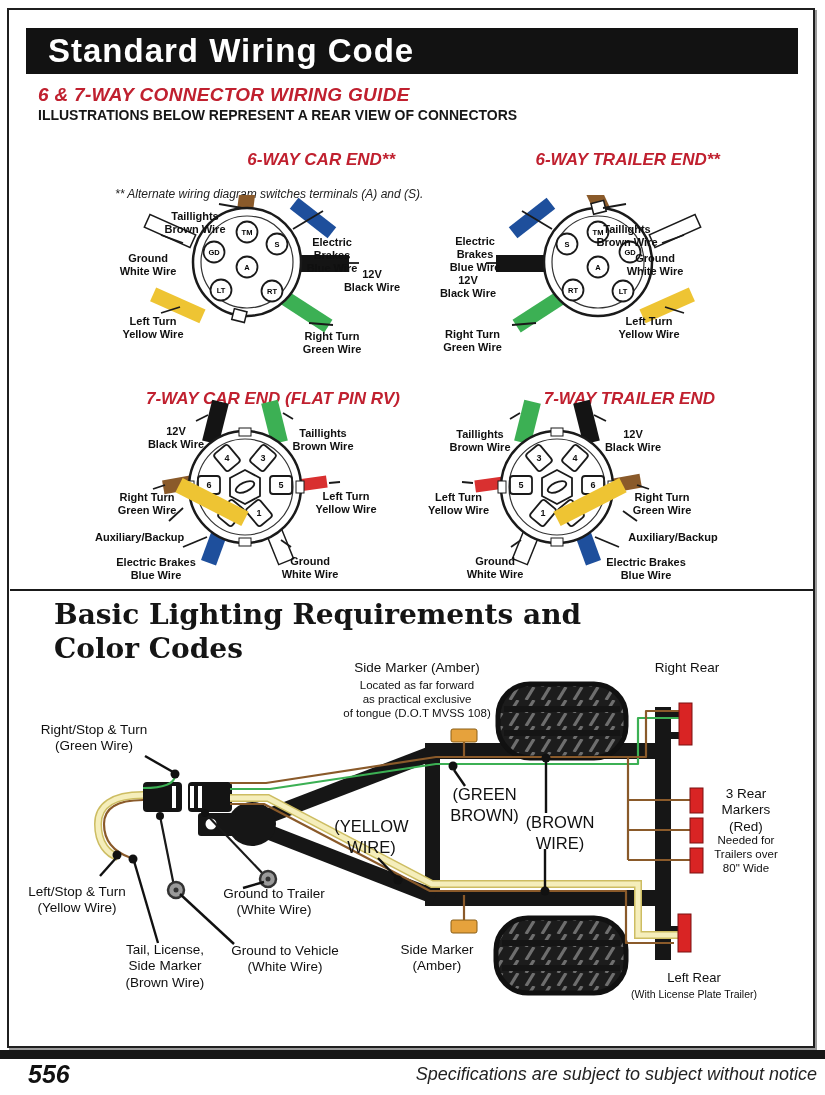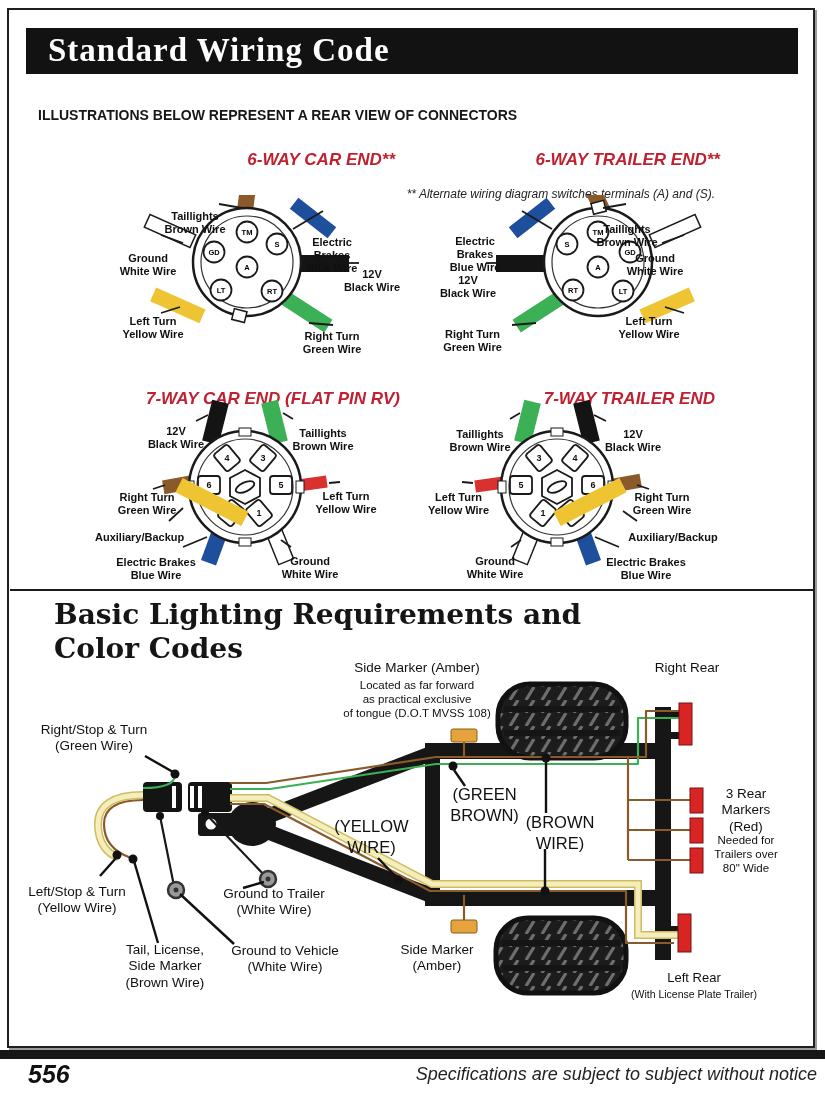--- a/index.html
+++ b/index.html
@@ -1,27 +1,27 @@
 <!DOCTYPE html>
 <html><head>
 <meta charset="utf-8">
 <style>
   html,body{margin:0;padding:0;background:#fff;}
   #page{position:relative;width:825px;height:1095px;background:#fff;overflow:hidden;
         font-family:"Liberation Sans",sans-serif;color:#101010;}
   #frame{position:absolute;left:7px;top:8px;width:804px;height:1036px;
          border:2px solid #1f1f1f;box-shadow:2px 2px 0 #9a9a9a;}
   #banner{position:absolute;left:26px;top:28px;width:772px;height:46px;background:#121212;}
-  #banner .t{padding:4px 0 0 22px;font-family:Liberation Serif, serif;font-weight:bold;
+  #banner .t{padding:4px 0 0 22px;font-family:Liberation Sans, sans-serif;font-weight:bold;
              font-size:33px;color:#fff;letter-spacing:1px;}
   .rh{position:absolute;color:#c0202f;font-style:italic;font-weight:bold;}
   #guide-head{left:38px;top:84px;font-size:19px;letter-spacing:.3px;}
   #guide-sub{position:absolute;left:38px;top:107px;font-size:14px;font-weight:bold;color:#161616;}
   .sec-h{font-size:17px;text-align:right;}
-  #note6{position:absolute;left:115px;top:187px;width:600px;text-align:right;
+  #note6{position:absolute;left:115px;top:187px;width:600px;text-align:left;
          font-style:italic;font-size:12px;color:#222;}
   .conn{position:absolute;}
   .conn svg{position:absolute;left:0;top:0;}
   .lbl{position:absolute;white-space:pre-line;text-align:center;
        font:bold 11px/1.18 "Liberation Sans",sans-serif;color:#101010;margin-top:15px;}
   #divider{position:absolute;left:10px;top:589px;width:804px;height:2px;background:#1a1a1a;}
   #light-head{position:absolute;left:54px;top:598px;white-space:pre-line;
               font-family:"DejaVu Serif",serif;font-weight:bold;font-size:28px;line-height:1.2;color:#151515;}
   #trailer{position:absolute;left:12px;top:648px;width:800px;height:392px;}
   #trailer svg{position:absolute;left:0;top:0;}
@@ -42,20 +42,21 @@
 </head>
 <body>
 
 <div id="page">
   <div id="frame"></div>
 
   <div id="banner">
     <div class="t">Standard Wiring Code</div>
   </div>
 
+  <div id="guide-head" class="rh">6 &amp; 7-WAY CONNECTOR WIRING GUIDE</div>
   <div id="guide-sub">ILLUSTRATIONS BELOW REPRESENT A REAR VIEW OF CONNECTORS</div>
 
   <div class="rh sec-h" style="left:95px;top:150px;width:300px;">6-WAY CAR END**</div>
   <div class="rh sec-h" style="left:420px;top:150px;width:300px;">6-WAY TRAILER END**</div>
   <div id="note6">** Alternate wiring diagram switches terminals (A) and (S).</div>
 
   <div class="conn" style="left:95px;top:195px;width:320px;height:158px;">
     <svg width="320" height="158" viewBox="0 0 320 158">
       <rect x="143" y="-16" width="16" height="48" transform="rotate(7 151 8)" fill="#8a5a2a"></rect>
       <rect x="50" y="29" width="50" height="14" transform="rotate(24 75 36)" stroke="#1a1a1a" stroke-width="1.5" fill="#ffffff"></rect>

